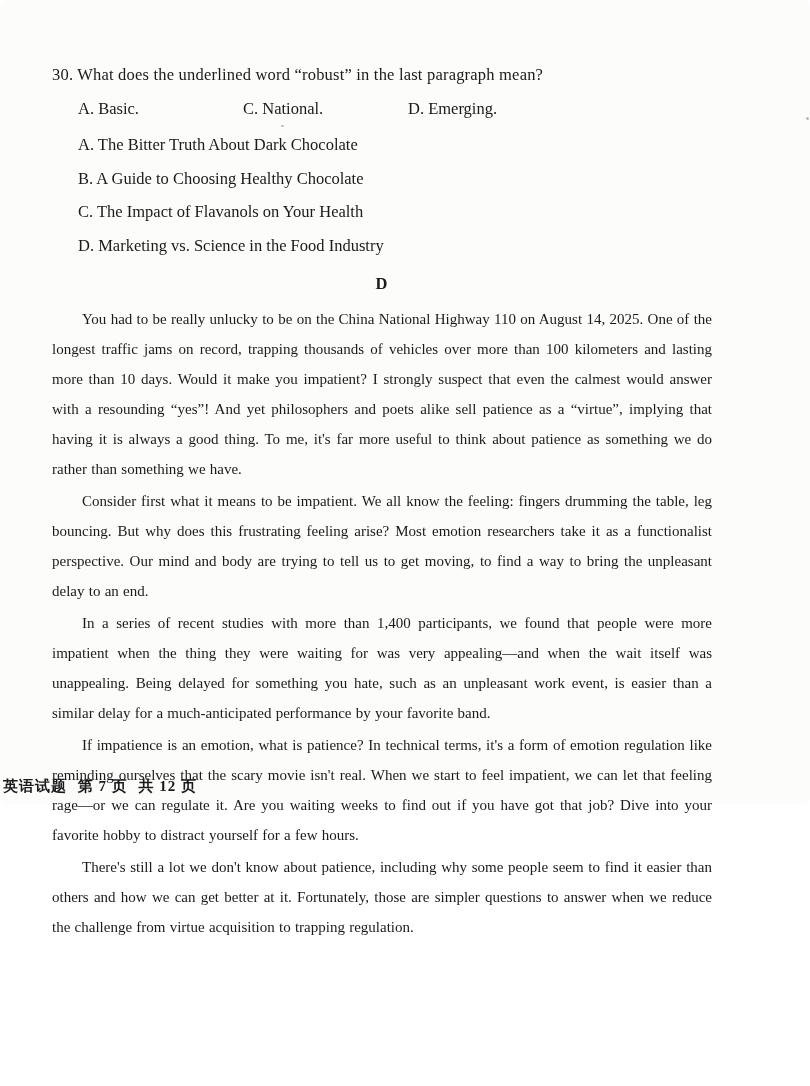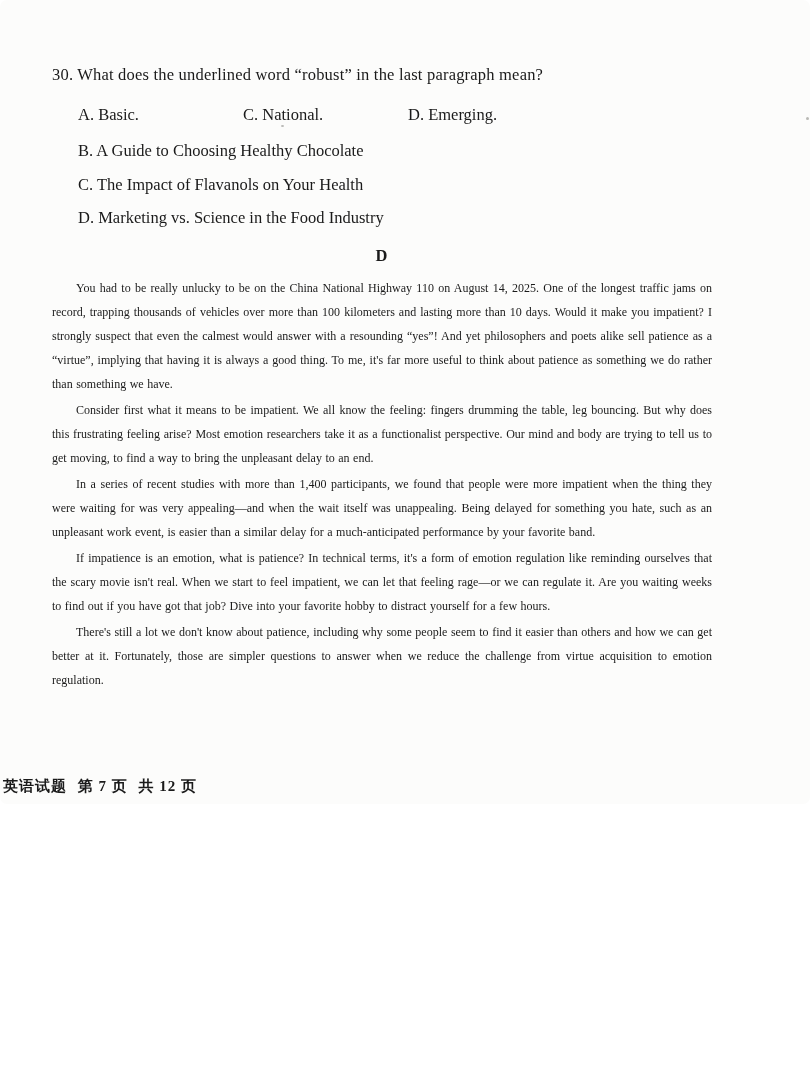--- a/index.html
+++ b/index.html
@@ -36,21 +36,21 @@
     margin: 0 0 4px 0;
     white-space: nowrap;
   }
   .q-stem {
     margin-bottom: 6px;
   }
   .opt-row {
     display: flex;
     font-size: 16.5px;
     line-height: 1.6;
-    margin: 14px 0 10px 0;
+    margin: 8px 0 10px 0;
     padding-left: 26px;
   }
   .opt-row .opt {
     width: 165px;
     white-space: nowrap;
   }
   .opt-stack {
     padding-left: 26px;
     margin-bottom: 2px;
   }
@@ -61,21 +61,21 @@
     white-space: nowrap;
   }
   .section-letter {
     text-align: center;
     font-weight: bold;
     font-size: 16.5px;
     margin: 14px 0 10px 0;
     letter-spacing: 1px;
   }
   .para {
-    font-size: 12px;
+    font-size: 15px;
     line-height: 2.0;
     text-align: justify;
     text-justify: inter-word;
     text-indent: 2em;
     margin: 0 0 2px 0;
     word-spacing: 0.5px;
   }
   .footer {
     position: absolute;
     left: 0;
@@ -108,33 +108,34 @@
       <p class="q-line q-stem">30. What does the underlined word “robust” in the last paragraph mean?</p>
       <div class="opt-row">
         <span class="opt">A. Basic.</span>
         <span class="opt">C. National.</span>
         <span class="opt">D. Emerging.</span>
       </div>
     </div>
 
     <div>
       <div class="opt-stack">
+        <div class="opt">A. The Bitter Truth About Dark Chocolate</div>
         <div class="opt">B. A Guide to Choosing Healthy Chocolate</div>
         <div class="opt">C. The Impact of Flavanols on Your Health</div>
         <div class="opt">D. Marketing vs. Science in the Food Industry</div>
       </div>
     </div>
 
     <div class="section-letter">D</div>
 
     <p class="para">You had to be really unlucky to be on the China National Highway 110 on August 14, 2025. One of the longest traffic jams on record, trapping thousands of vehicles over more than 100 kilometers and lasting more than 10 days. Would it make you impatient? I strongly suspect that even the calmest would answer with a resounding “yes”! And yet philosophers and poets alike sell patience as a “virtue”, implying that having it is always a good thing. To me, it's far more useful to think about patience as something we do rather than something we have.</p>
     <p class="para">Consider first what it means to be impatient. We all know the feeling: fingers drumming the table, leg bouncing. But why does this frustrating feeling arise? Most emotion researchers take it as a functionalist perspective. Our mind and body are trying to tell us to get moving, to find a way to bring the unpleasant delay to an end.</p>
     <p class="para">In a series of recent studies with more than 1,400 participants, we found that people were more impatient when the thing they were waiting for was very appealing—and when the wait itself was unappealing. Being delayed for something you hate, such as an unpleasant work event, is easier than a similar delay for a much-anticipated performance by your favorite band.</p>
     <p class="para">If impatience is an emotion, what is patience? In technical terms, it's a form of emotion regulation like reminding ourselves that the scary movie isn't real. When we start to feel impatient, we can let that feeling rage—or we can regulate it. Are you waiting weeks to find out if you have got that job? Dive into your favorite hobby to distract yourself for a few hours.</p>
-    <p class="para">There's still a lot we don't know about patience, including why some people seem to find it easier than others and how we can get better at it. Fortunately, those are simpler questions to answer when we reduce the challenge from virtue acquisition to emotion regulation.</p>
+    <p class="para">There's still a lot we don't know about patience, including why some people seem to find it easier than others and how we can get better at it. Fortunately, those are simpler questions to answer when we reduce the challenge from virtue acquisition to trapping regulation.</p>
   </div>
 
   <div class="footer">
     <span>英语试题</span>
     <span>第 7 页</span>
     <span>共 12 页</span>
   </div>
 </div>
 
 </body></html>

